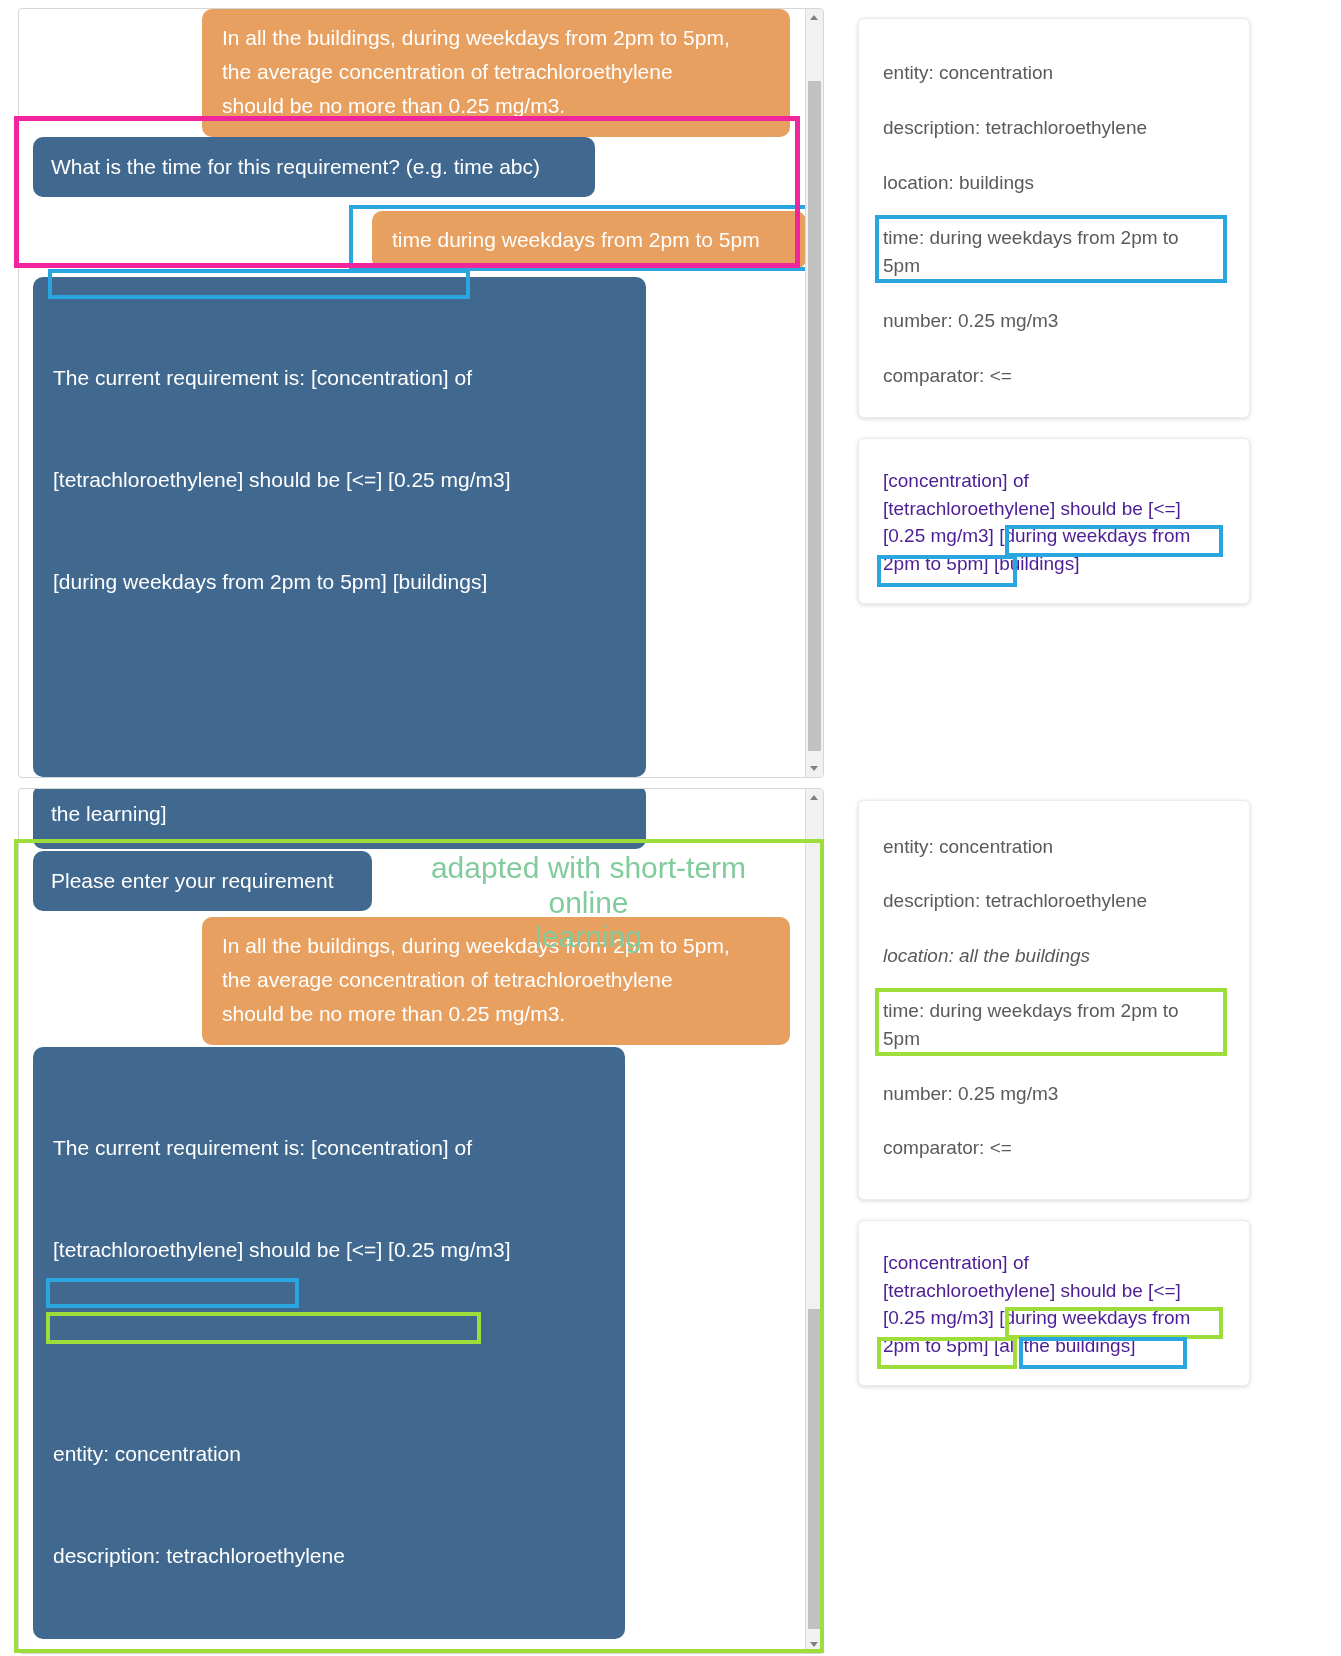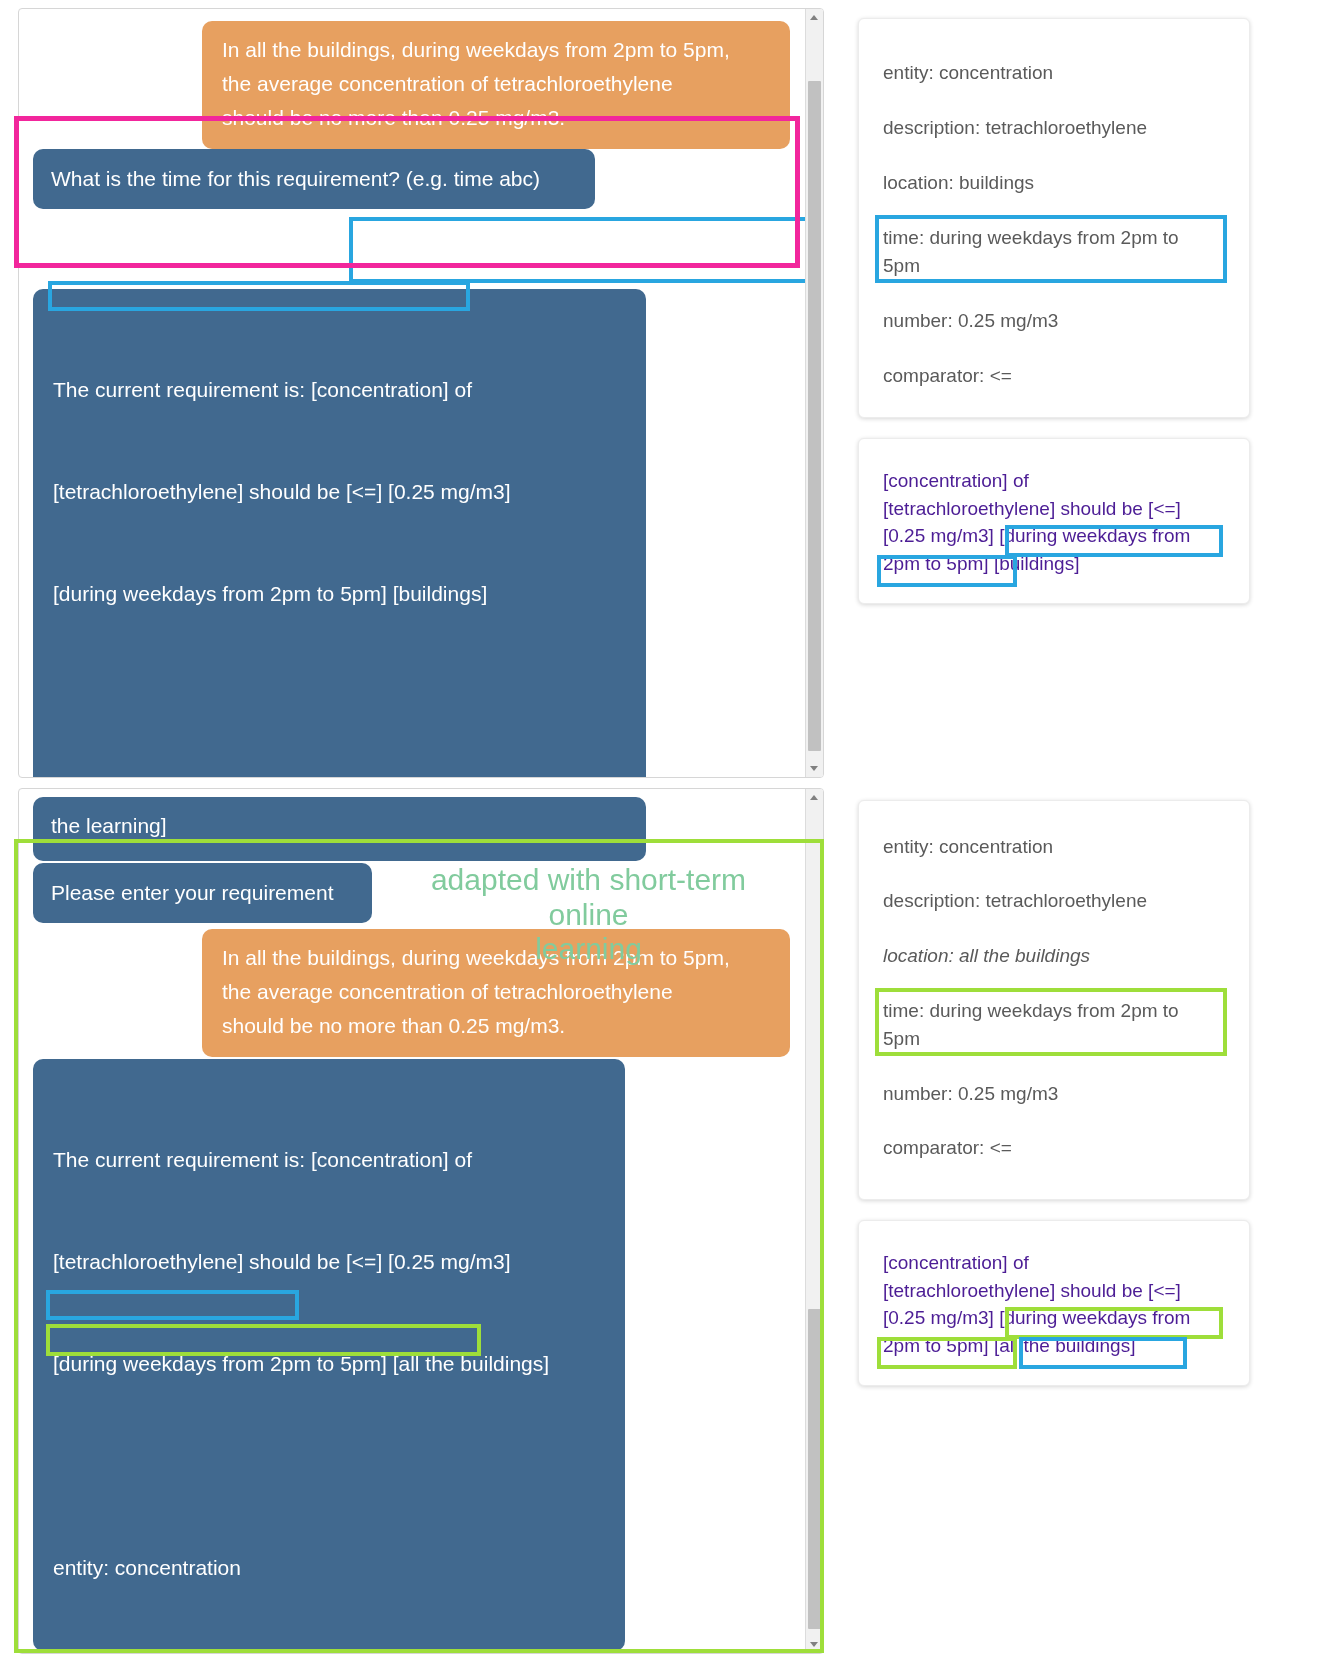--- a/index.html
+++ b/index.html
@@ -20,21 +20,21 @@
     position: absolute;
     background: #ffffff;
     border: 1px solid #d6d6d6;
     border-radius: 4px;
     overflow: hidden;
     box-sizing: border-box;
   }
   .chat-inner {
     position: absolute;
     left: 0;
-    top: 12px;
+    top: 0;
     width: 805px;
     height: 100%;
     box-sizing: border-box;
   }
 
   
   .scrollbar {
     position: absolute;
     top: 0;
     right: 0;
@@ -145,20 +145,21 @@
 <div class="chat-panel" style="left:18px; top:8px; width:806px; height:770px;">
 
   <div class="chat-inner">
 
     <div class="bubble user" style="left:183px; top:0px; width:588px;">In all the buildings, during weekdays from 2pm to 5pm,
 the average concentration of tetrachloroethylene
 should be no more than 0.25 mg/m3.</div>
 
     <div class="bubble bot" style="left:14px; top:128px; width:562px; padding-top:13px; padding-bottom:13px;">What is the time for this requirement? (e.g. time abc)</div>
 
+    <div class="bubble user" style="left:353px; top:202px; width:434px; padding-top:12px; padding-bottom:12px;">time during weekdays from 2pm to 5pm</div>
 
     <div class="bubble bot" style="left:14px; top:268px; width:613px; height:500px; padding:16px 20px;">
       <div>The current requirement is: [concentration] of</div>
       <div>[tetrachloroethylene] should be [&lt;=] [0.25 mg/m3]</div>
       <div>[during weekdays from 2pm to 5pm] [buildings]</div>
       <div>&nbsp;</div>
       <div>entity: concentration</div>
       
       
       
@@ -210,21 +211,20 @@
 
     <div class="bubble bot" style="left:14px; top:62px; width:339px; padding-top:13px; padding-bottom:13px;">Please enter your requirement</div>
 
     <div class="bubble user" style="left:183px; top:128px; width:588px;">In all the buildings, during weekdays from 2pm to 5pm,
 the average concentration of tetrachloroethylene
 should be no more than 0.25 mg/m3.</div>
 
     <div class="bubble bot" style="left:14px; top:258px; width:592px; height:592px; padding:16px 20px;">
       <div>The current requirement is: [concentration] of</div>
       <div>[tetrachloroethylene] should be [&lt;=] [0.25 mg/m3]</div>
-      <div>[during weekdays from 2pm to 5pm] [all the buildings]</div>
       <div>&nbsp;</div>
       <div>entity: concentration</div>
       <div>description: tetrachloroethylene</div>
       
       
       
       
       
       
       

